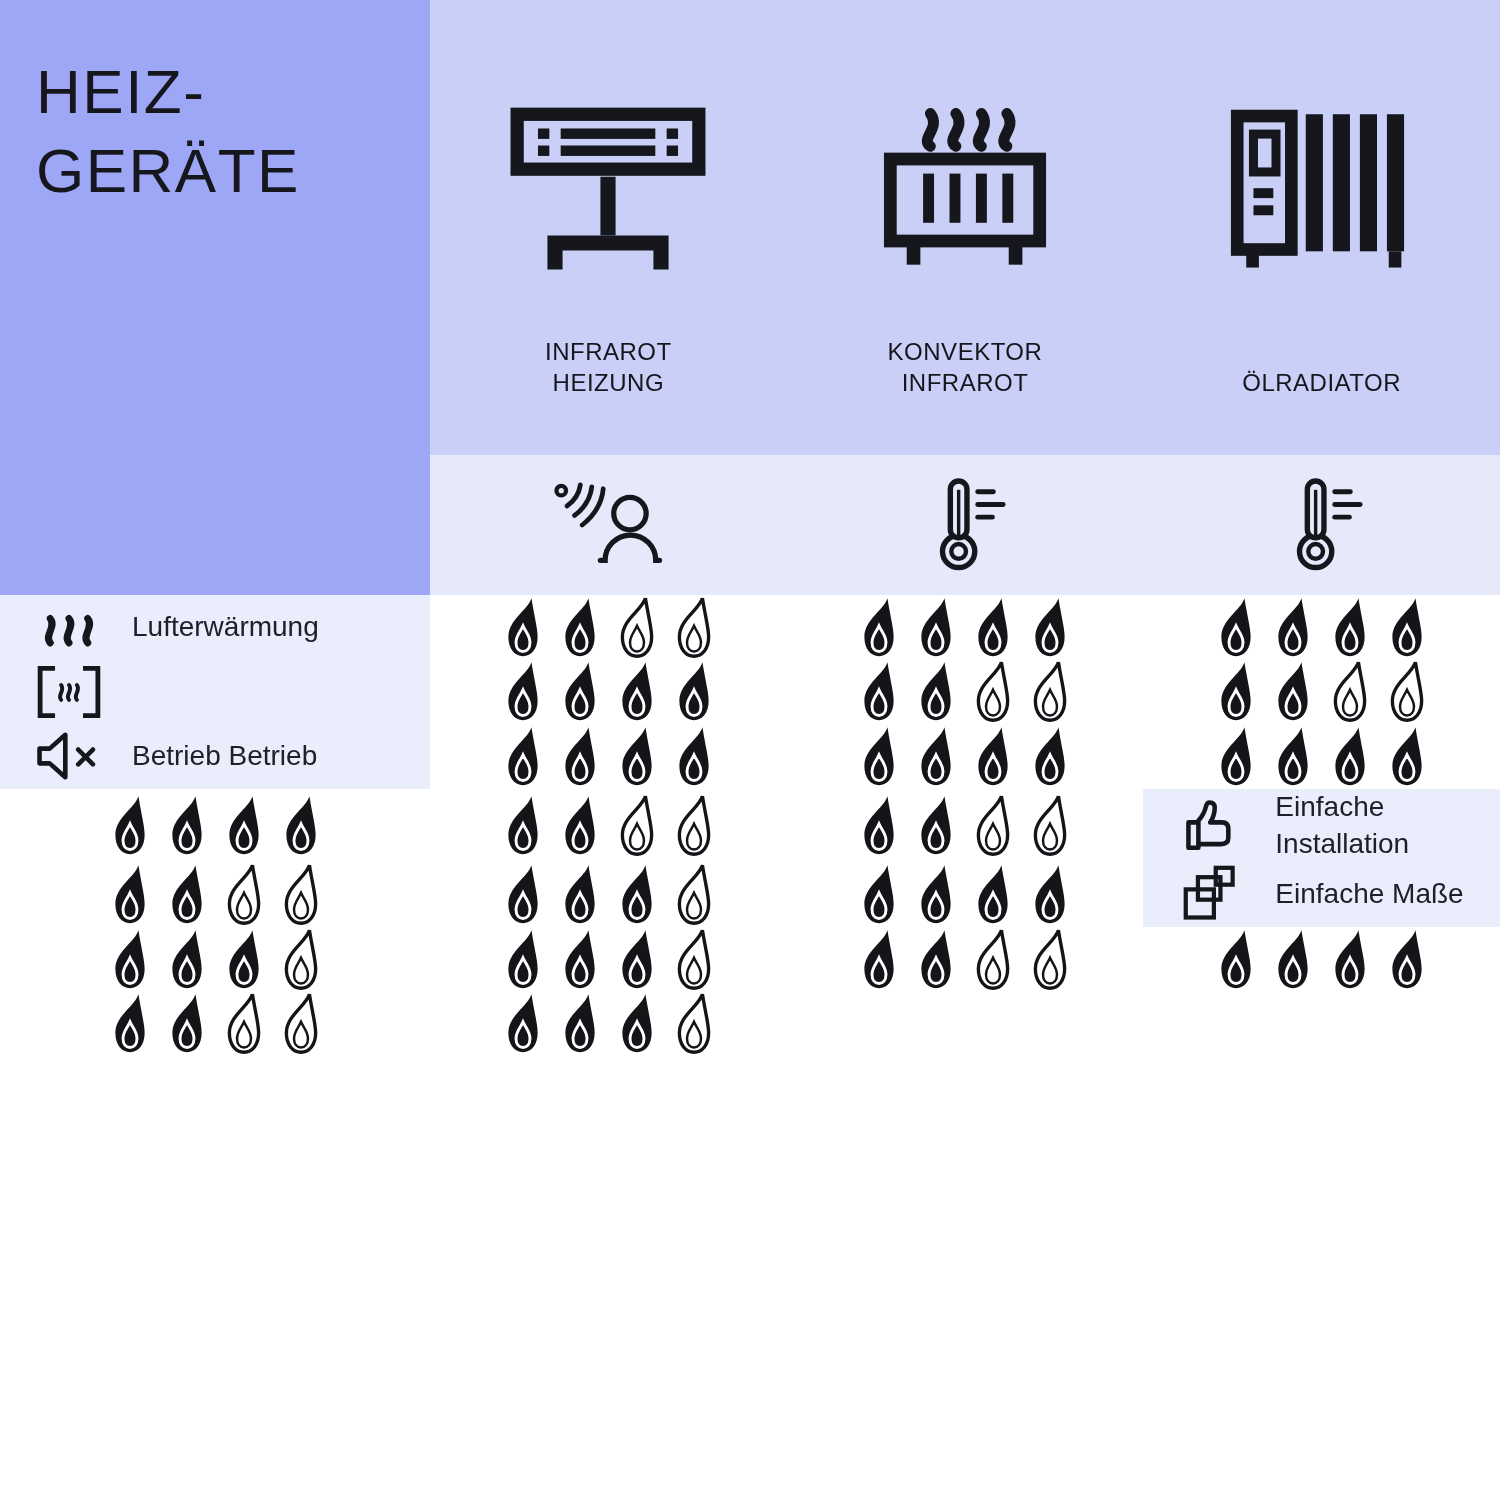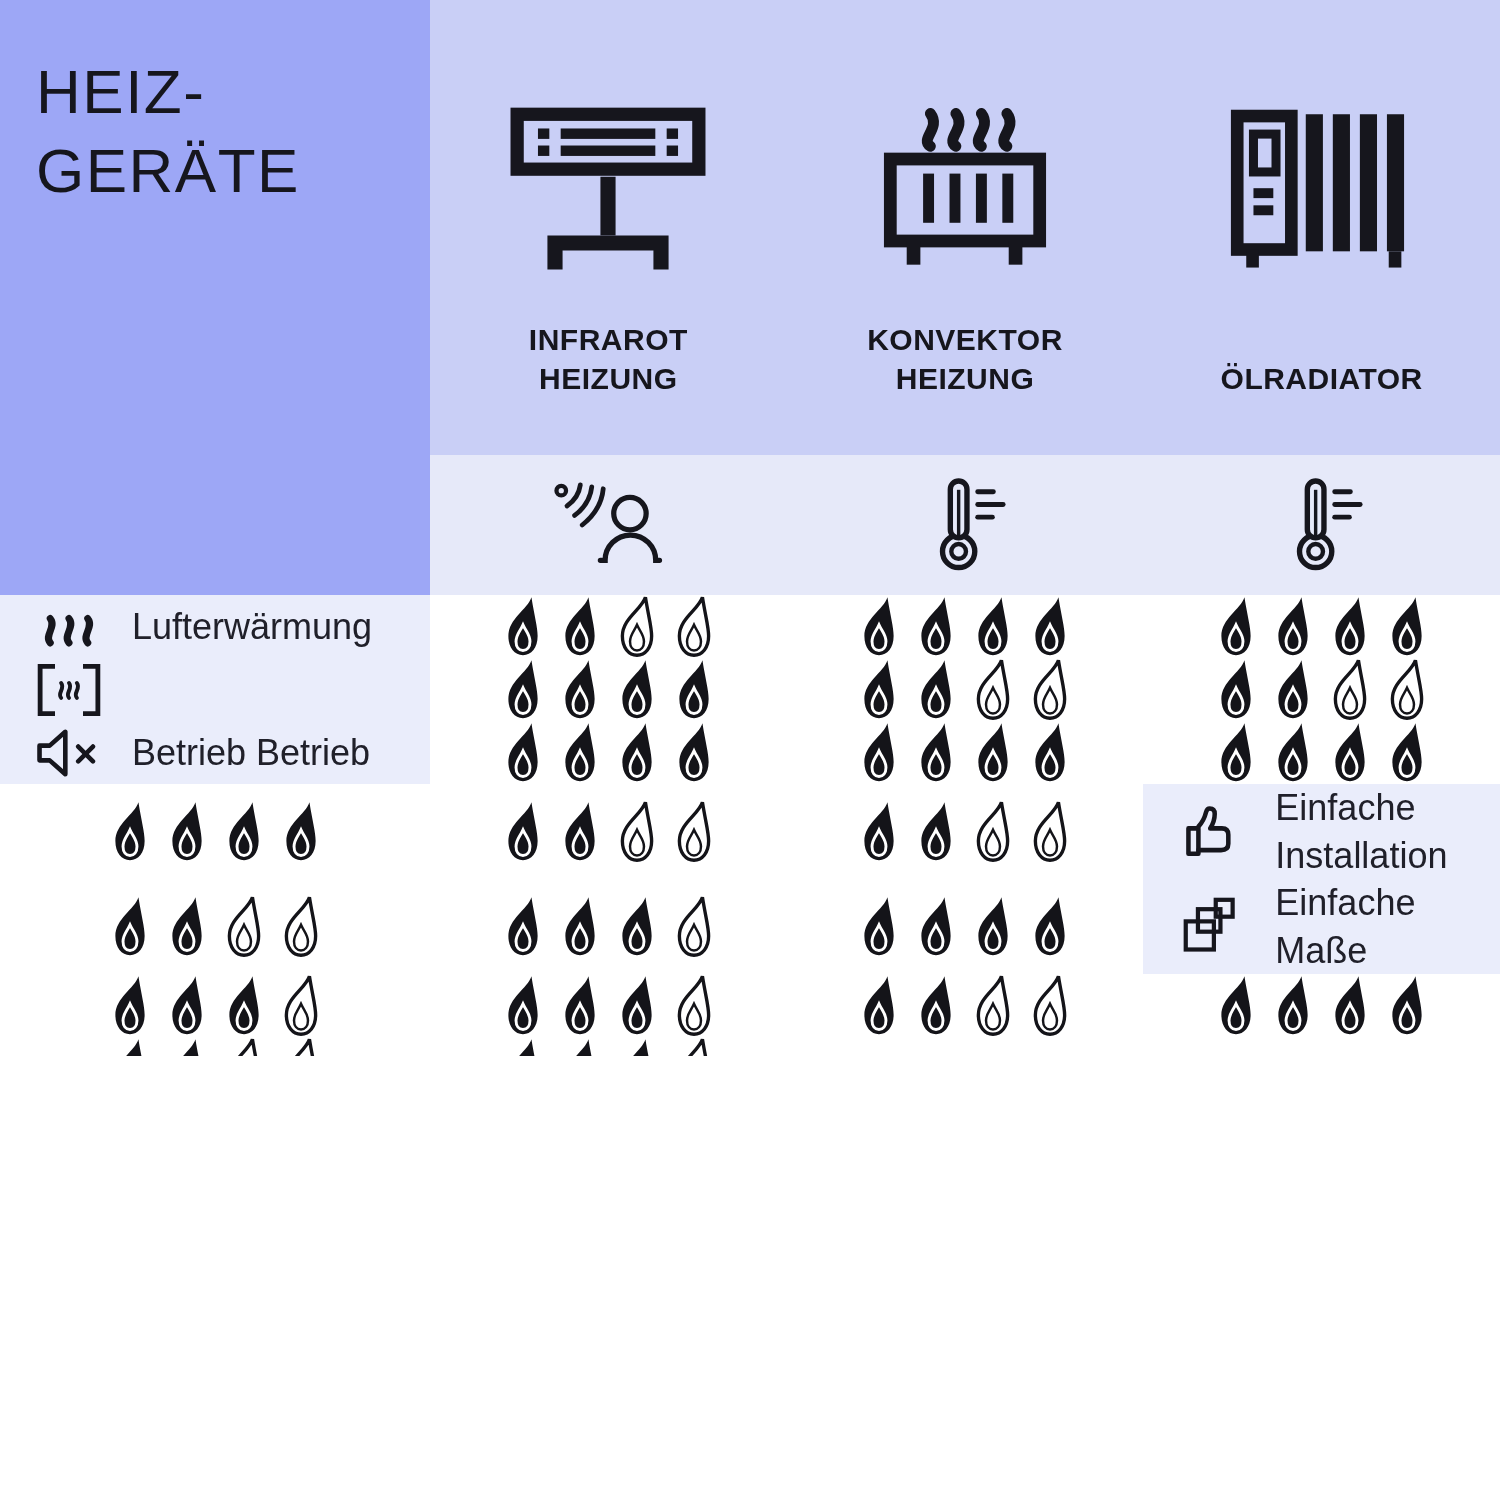--- a/index.html
+++ b/index.html
@@ -14,26 +14,26 @@
   body{font-family:"Liberation Sans",sans-serif;background:#fff;}
   .board{width:1500px;height:1056px;display:grid;
     grid-template-columns:430px 1fr 1fr 1fr;
     grid-template-rows:455px 140px repeat(7,1fr);
     background:var(--grid-bg);} 
   .title-block{grid-row:1/3;grid-column:1;background:var(--title-block-bg);padding:52px 20px 0 36px;}
   .page-title{font-size:62px;font-weight:400;line-height:1.28;letter-spacing:1.5px;color:var(--ink);white-space:pre-line;}
   .col-header{background:var(--header-bg);display:flex;flex-direction:column;align-items:center;padding-top:90px;}
   .device-icon-box{height:200px;display:flex;align-items:center;justify-content:center;}
   .col-label{height:112px;display:flex;align-items:flex-end;justify-content:center;
-    font-weight:700;font-size:30px;line-height:1.3;letter-spacing:.5px;text-align:center;
+    font-weight:400;font-size:24px;line-height:1.3;letter-spacing:.5px;text-align:center;
     white-space:pre-line;color:var(--ink);padding-bottom:4px;}
   .type-cell{background:var(--type-row-bg);display:flex;align-items:center;justify-content:center;}
   .feature-cell{background:var(--sidebar-bg);display:flex;align-items:center;gap:28px;padding-left:34px;}
   .feature-icon-box{flex:0 0 70px;width:70px;display:flex;align-items:center;justify-content:center;}
-  .feature-label{font-size:36px;line-height:1.32;color:#20202a;white-space:pre-line;}
+  .feature-label{font-size:28px;line-height:1.32;color:#20202a;white-space:pre-line;}
   .rating-cell{background:var(--grid-bg);display:flex;align-items:center;justify-content:center;gap:7px;}
   .flame{width:50px;height:63px;}
 </style>
 </head>
 <body>
 
 <svg width="0" height="0" style="position:absolute" aria-hidden="true">
   <defs>
     <symbol id="flame-filled" viewBox="0 0 40 56">
       <path d="M27.5 2 C24 13 7 21 7 36.5 C7 46.8 12.6 53.5 20 53.5 C27.4 53.5 33 46.8 33 36.5 C33 28.5 30.3 19.5 27.5 2 Z" fill="#141419"></path>
@@ -87,21 +87,21 @@
           <rect x="33" y="41" width="6" height="27"></rect>
             <rect x="47.5" y="41" width="6" height="27"></rect>
           <rect x="62" y="41" width="6" height="27"></rect>
             <rect x="76.5" y="41" width="6" height="27"></rect>
           <rect x="24" y="78" width="7.5" height="13"></rect>
             <rect x="80" y="78" width="7.5" height="13"></rect>
         </g>
       </svg>
     </div>
     <div class="col-label">KONVEKTOR
-HEIZUNG</div>
+INFRAROT</div>
   </div>
 
   <div class="col-header">
     <div class="device-icon-box">
       <svg width="202" height="190" viewBox="0 0 112 100" fill="none">
         <rect x="9" y="9" width="30" height="74" stroke="#16161d" stroke-width="7"></rect>
         <rect x="18" y="19" width="12.5" height="21" stroke="#16161d" stroke-width="5"></rect>
         <g fill="#16161d" stroke="none">
           <rect x="18" y="49" width="11" height="5.5"></rect>
             <rect x="18" y="58.5" width="11" height="5.5"></rect>

